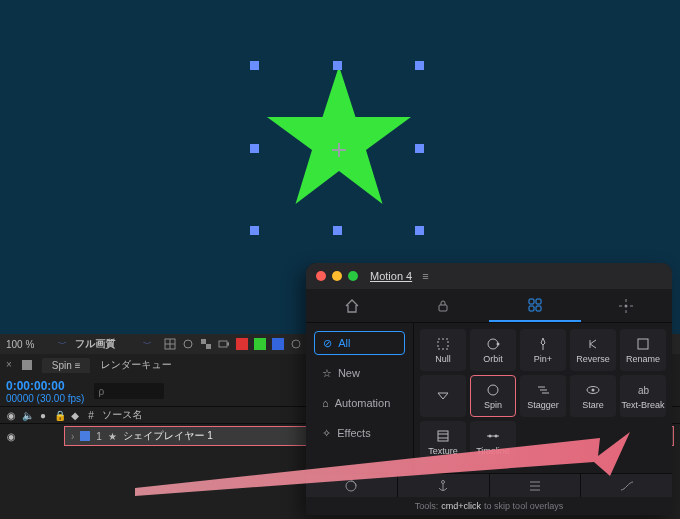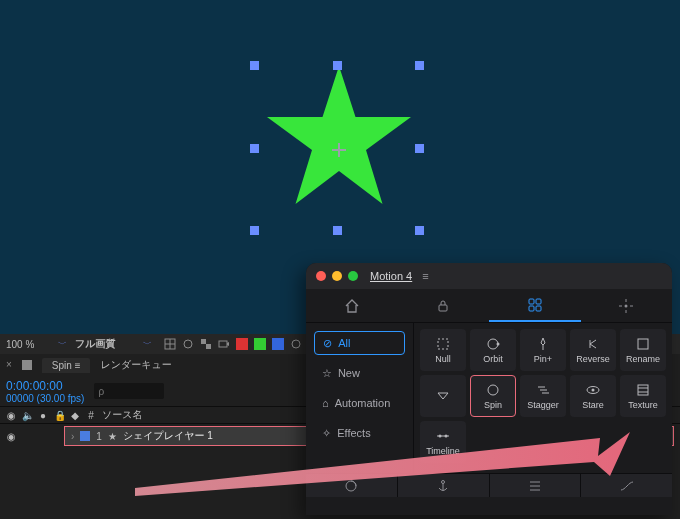--- a/index.html
+++ b/index.html
@@ -17,21 +17,21 @@
   .anchor::after { top: 4px; left: -2px; height: 2px; width: 14px; }
   .star-shape { position: absolute; left: 264px; top: 63px; width: 150px; height: 150px; }
   .toolbar1 { position: absolute; left: 0; top: 334px; width: 680px; height: 20px; background: #262626; display: flex; align-items: center; gap: 8px; color: #bcbcbc; font-size: 10px; padding: 0 6px; }
   .zoom { width: 44px; } .quality { width: 60px; font-weight: bold; } .caret { color: #6a8dff; font-size: 9px; }
   .iconrow { display: flex; gap: 6px; align-items: center; margin-left: 4px; }
   .ico { width: 12px; height: 12px; display: inline-block; }
   .toolbar2 { position: absolute; left: 0; top: 354px; width: 680px; height: 22px; background: #1f1f1f; display: flex; align-items: center; color: #bcbcbc; font-size: 10px; padding: 0 6px; gap: 10px; }
   .tab { background: #2b2b2b; padding: 2px 10px; border-radius: 2px 2px 0 0; }
   .timeline { position: absolute; left: 0; top: 376px; width: 680px; height: 143px; background: #1f1f1f; color: #bcbcbc; font-size: 10px; }
   .tl-head { display: flex; align-items: center; height: 30px; padding: 0 6px; gap: 10px; }
-  .timecode { color: #2f97ff; font-size: 12px; font-weight: 400; }
+  .timecode { color: #2f97ff; font-size: 12px; font-weight: 700; }
   .fps { color: #2f97ff; font-size: 10px; }
   .search { width: 70px; height: 16px; background: #141414; border: none; border-radius: 2px; color: #bcbcbc; padding: 0 4px; font-size: 10px; }
   .tl-cols { display: flex; align-items: center; height: 18px; padding: 0 6px; gap: 6px; border-top: 1px solid #0d0d0d; border-bottom: 1px solid #0d0d0d; }
   .coldot { width: 10px; text-align: center; }
   .tl-row { display: flex; align-items: center; height: 20px; padding: 0 6px; gap: 6px; background: #3a3a3a; border: 1px solid #e96a7a; margin: 2px 280px 2px 50px; }
   .miniicons { display: inline-flex; gap: 3px; margin-left: 4px; }
   .layerstar { color: #bcbcbc; font-size: 10px; }
   .layername { color: #e6e6e6; }
   .panel { position: absolute; left: 306px; top: 263px; width: 366px; height: 252px; background: #1b1b1d; border-radius: 10px 10px 0 0; box-shadow: -6px 6px 18px rgba(0,0,0,.45); color: #cfcfd2; font-size: 11px; overflow: hidden; }
   .panel-title { height: 26px; display: flex; align-items: center; padding: 0 10px; gap: 6px; background: #27272a; }
@@ -271,20 +271,26 @@
             </div>
           <div class="cell">
               <svg width="16" height="16" viewBox="0 0 16 16">
                 <ellipse cx="8" cy="8" rx="6" ry="3.5" fill="none" stroke="currentColor"></ellipse>
                 <circle cx="8" cy="8" r="1.5" fill="currentColor"></circle>
               </svg>
               <span>Stare</span>
             </div>
           <div class="cell">
               <svg width="16" height="16" viewBox="0 0 16 16">
+                <text x="3" y="12" font-size="10" fill="currentColor">ab</text>
+              </svg>
+              <span>Text-Break</span>
+            </div>
+          <div class="cell">
+              <svg width="16" height="16" viewBox="0 0 16 16">
                 <rect x="3" y="3" width="10" height="10" fill="none" stroke="currentColor"></rect>
                 <line x1="3" y1="6" x2="13" y2="6" stroke="currentColor"></line>
                 <line x1="3" y1="10" x2="13" y2="10" stroke="currentColor"></line>
               </svg>
               <span>Texture</span>
             </div>
           <div class="cell">
               <svg width="16" height="16" viewBox="0 0 16 16">
                 <line x1="2" y1="8" x2="14" y2="8" stroke="currentColor"></line>
                 <circle cx="5" cy="8" r="1.5" fill="currentColor"></circle>
@@ -314,20 +320,25 @@
             <line x1="3" y1="4" x2="13" y2="4" stroke="currentColor"></line>
             <line x1="3" y1="8" x2="13" y2="8" stroke="currentColor"></line>
             <line x1="3" y1="12" x2="13" y2="12" stroke="currentColor"></line>
           </svg>
         </div>
       <div class="fbtn">
           <svg width="16" height="16" viewBox="0 0 16 16">
             <path d="M2 12 C6 12 10 4 14 4" fill="none" stroke="currentColor"></path>
           </svg>
         </div>
+    </div>
+    <div class="panel-hint">
+      <span>Tools:</span>
+        <b>cmd+click</b>
+        <span>to skip tool overlays</span>
     </div>
   </div>
 
   <svg class="arrow" viewBox="0 0 510 90">
     <defs>
       <linearGradient id="ag" x1="0" y1="0" x2="1" y2="0">
         <stop offset="0" stop-color="#f39aa6" stop-opacity="0.85"></stop>
         <stop offset="1" stop-color="#ee6b80" stop-opacity="0.95"></stop>
       </linearGradient>
     </defs>

